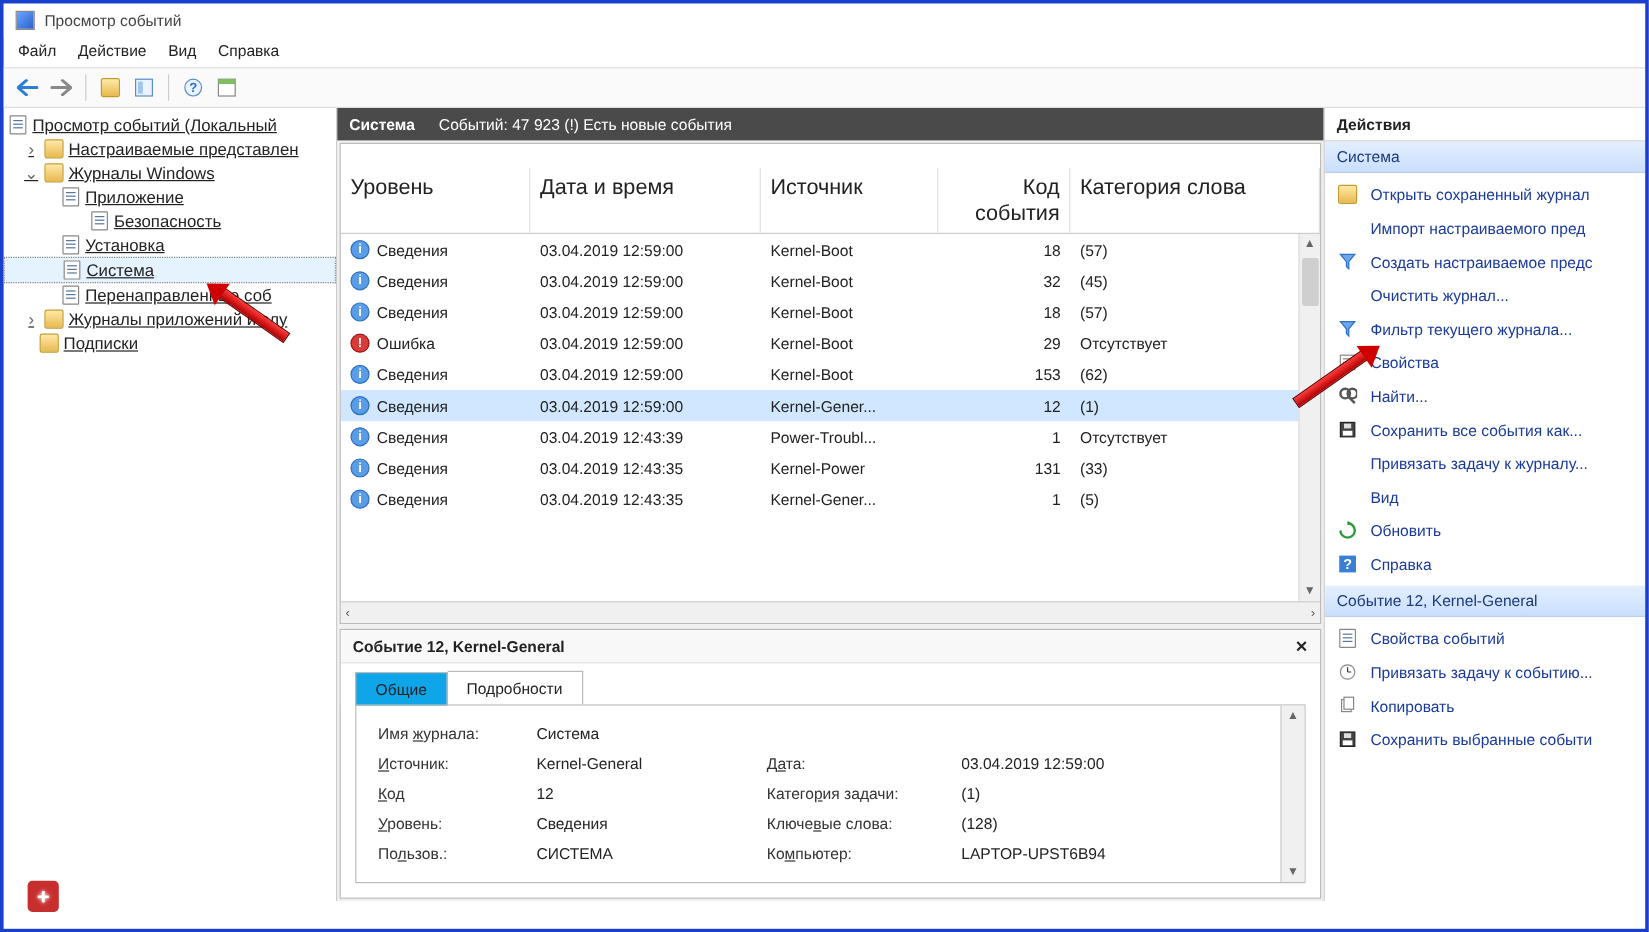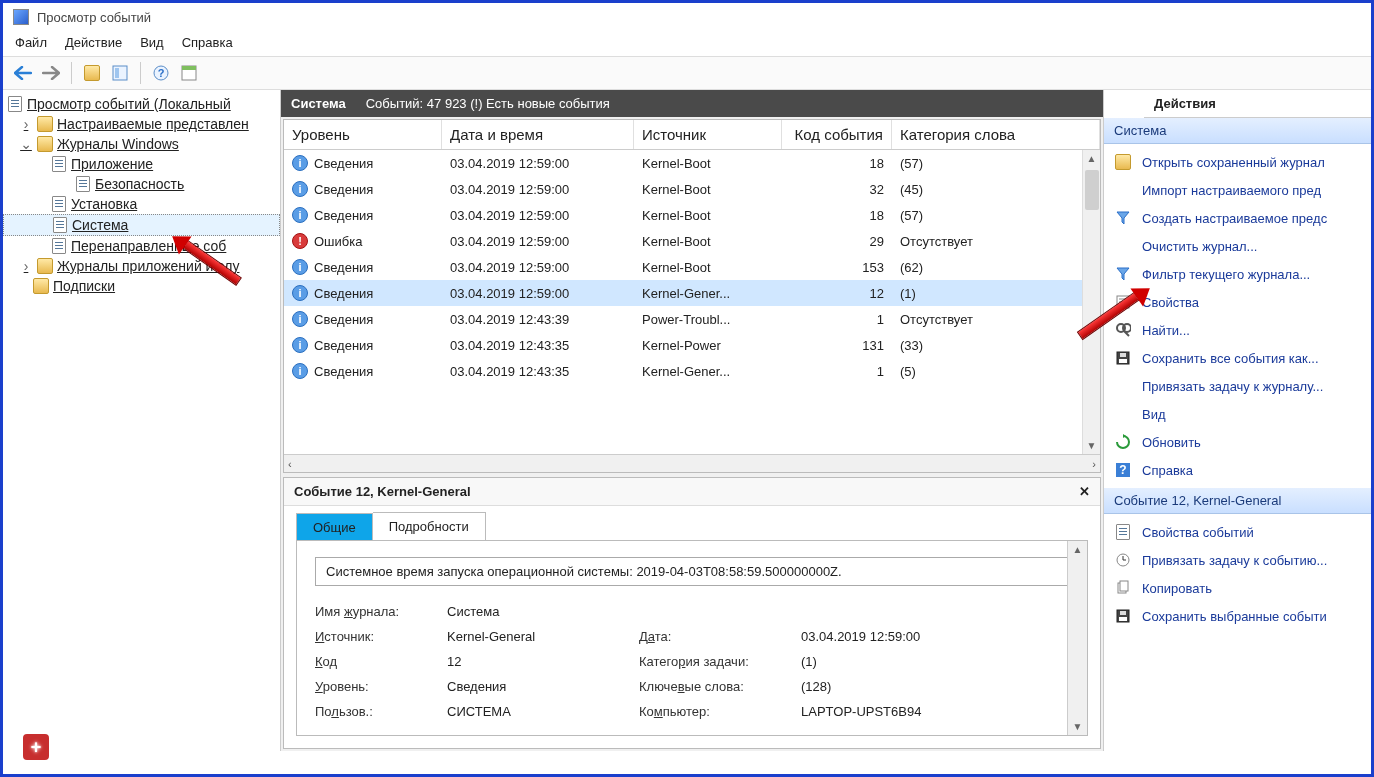--- a/index.html
+++ b/index.html
@@ -22,21 +22,21 @@
 .file-icon { width: 14px; height: 16px; background: #fff; border: 1px solid #888; border-radius: 1px; position: relative; }
 .file-icon::after { content:''; position:absolute; left:2px; top:3px; width:8px; height:1px; background:#579; box-shadow:0 3px 0 #579,0 6px 0 #579; }
 .expander { width: 14px; color: #666; cursor: default; text-align: center; }
 
 .center-pane { flex: 1; display: flex; flex-direction: column; background: #f0f0f0; min-width: 0; }
 .c-header { background: #4a4a4a; color: #fff; padding: 6px 10px; display: flex; gap: 20px; }
 .c-header strong { font-weight: bold; }
 .c-body { flex: 1; background: #fff; margin: 2px; border: 1px solid #bbb; display: flex; flex-direction: column; min-height: 0; }
 .grid { flex: 1; overflow: hidden; display: flex; flex-direction: column; min-height: 0; }
 .ghead { display: flex; border-bottom: 1px solid #ccc; background: #fff; }
-.gcol { padding: 6px 8px; border-right: 1px solid #e0e0e0; font-size: 15px; }
+.gcol { padding: 6px 8px; border-right: 1px solid #e0e0e0; font-size: 18px; margin-top: 20px; }
 .gbody { flex: 1; overflow-y: auto; position: relative; }
 .grow { display: flex; align-items: center; height: 26px; }
 .grow.sel { background: #d0e7ff; }
 .gcell { padding: 2px 8px; font-size: 13px; overflow: hidden; text-overflow: ellipsis; white-space: nowrap; }
 .lvl-icon { width: 16px; height: 16px; border-radius: 50%; display: inline-flex; align-items: center; justify-content: center; font-size: 11px; font-weight: bold; margin-right: 6px; color: #fff; flex: none; }
 .lvl-info { background: #5a9de6; border: 1px solid #2b6fbf; }
 .lvl-error { background: #d93b3b; border: 1px solid #a31111; }
 .hscroll { height: 18px; background: #f0f0f0; display: flex; align-items: center; justify-content: space-between; border-top: 1px solid #ccc; padding: 0 4px; font-size: 11px; color: #555; }
 .vsb { width: 18px; background: #f0f0f0; border-left: 1px solid #ddd; position: absolute; right: 0; top: 0; bottom: 0; display: flex; flex-direction:column; justify-content:space-between; font-size:10px; color:#666; align-items:center; padding:3px 0;}
 .vsb-thumb{position:absolute; top:20px; width:14px; height:40px; background:#cfcfcf; border-radius:2px;}
@@ -47,21 +47,21 @@
 .d-tab { padding: 6px 16px; border: 1px solid #bbb; border-bottom: none; background: #fff; font-size: 13px; }
 .d-tab.active { background: #0ea5e9; position: relative; top: 1px; }
 .d-content { border: 1px solid #bbb; margin: 0 12px 12px; padding: 16px 18px; position: relative; }
 .d-msg { border: 1px solid #aaa; padding: 6px 10px; margin-bottom: 18px; background: #fff; }
 .d-fields { display: grid; grid-template-columns: 120px 180px 150px 1fr; row-gap: 10px; column-gap: 12px; }
 .d-fields .lab { color: #333; }
 .u { text-decoration: underline; }
 .d-scroll { position: absolute; right: 0; top: 0; width: 20px; height: 100%; background: #f0f0f0; border-left: 1px solid #ccc; display:flex; flex-direction:column; justify-content:space-between; align-items:center; font-size:10px; color:#666; padding:3px 0;}
 
 .actions-pane { width: 268px; border-left: 1px solid #ccc; display: flex; flex-direction: column; overflow: hidden; }
-.act-title { padding: 6px 10px; font-weight: bold; background: #fff; border-bottom: 1px solid #ccc; margin-left: 40px; }
+.act-title { padding: 6px 10px; font-weight: bold; background: #fff; border-bottom: 1px solid #ccc; }
 .act-sub { padding: 5px 10px; background: linear-gradient(#e4efff,#c9dfff); border-bottom: 1px solid #a9c4e8; color: #1a3a7a; }
 .act-list { padding: 4px 0; }
 .act-row { display: flex; align-items: center; gap: 10px; padding: 5px 10px; color: #1a3a9a; cursor: default; white-space: nowrap; }
 .act-ico { width: 18px; height: 18px; flex: none; display:flex; align-items:center; justify-content:center; font-size:12px;}
 .arrow-body { position: absolute; background: linear-gradient(#ff3a3a,#b00000); border: 1px solid #700000; z-index: 49; }
 #arrow1b { left: 182px; top: 236px; width: 66px; height: 10px; transform: rotate(35deg); transform-origin: left center; }
 #arrow1b::before{content:''; position:absolute; left:-16px; top:-6px; border-right:16px solid #d00000; border-top:11px solid transparent; border-bottom:11px solid transparent;}
 #arrow2b { left: 1064px; top: 288px; width: 70px; height: 10px; transform: rotate(-35deg); transform-origin: right center; }
 #arrow2b::after{content:''; position:absolute; right:-16px; top:-6px; border-left:16px solid #d00000; border-top:11px solid transparent; border-bottom:11px solid transparent;}
 
@@ -314,21 +314,20 @@
     <div class="detail-pane">
       <div class="d-title">
         <span>Событие 12, Kernel-General</span>
         <span style="font-family:Arial;font-weight:bold;cursor:default">✕</span>
       </div>
       <div class="d-tabs">
         <div class="d-tab active">Общие</div>
         <div class="d-tab" style="border-left:none">Подробности</div>
       </div>
       <div class="d-content">
-        <div class="d-msg">Системное время запуска операционной системы: 2019-04-03T08:58:59.500000000Z.</div>
         <div class="d-fields">
           <span class="lab"><span>Имя </span><span class="u">ж</span><span>урнала:</span></span>
           <span style="grid-column:2/5">Система</span>
 
           <span class="lab"><span class="u">И</span><span>сточник:</span></span>
           <span>Kernel-General</span>
           <span class="lab"><span>Д</span><span class="u">а</span><span>та:</span></span>
           <span>03.04.2019 12:59:00</span>
 
           <span class="lab"><span class="u">К</span><span>од</span></span>

